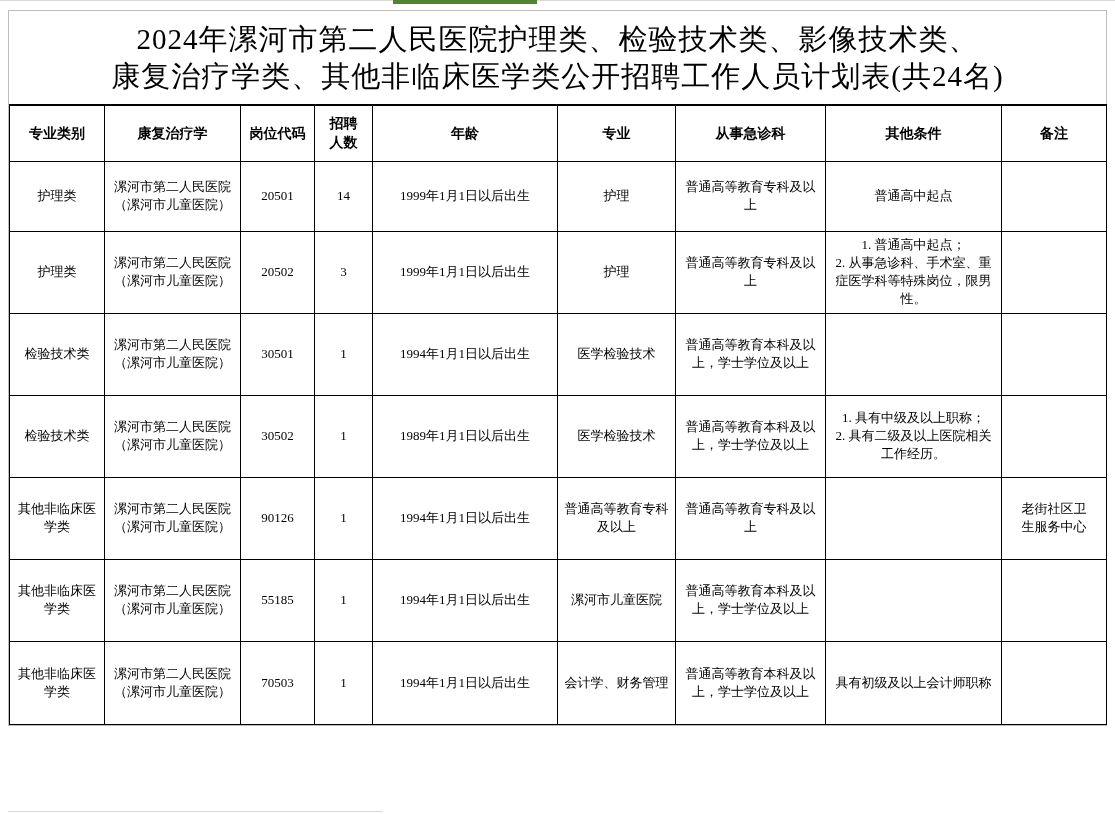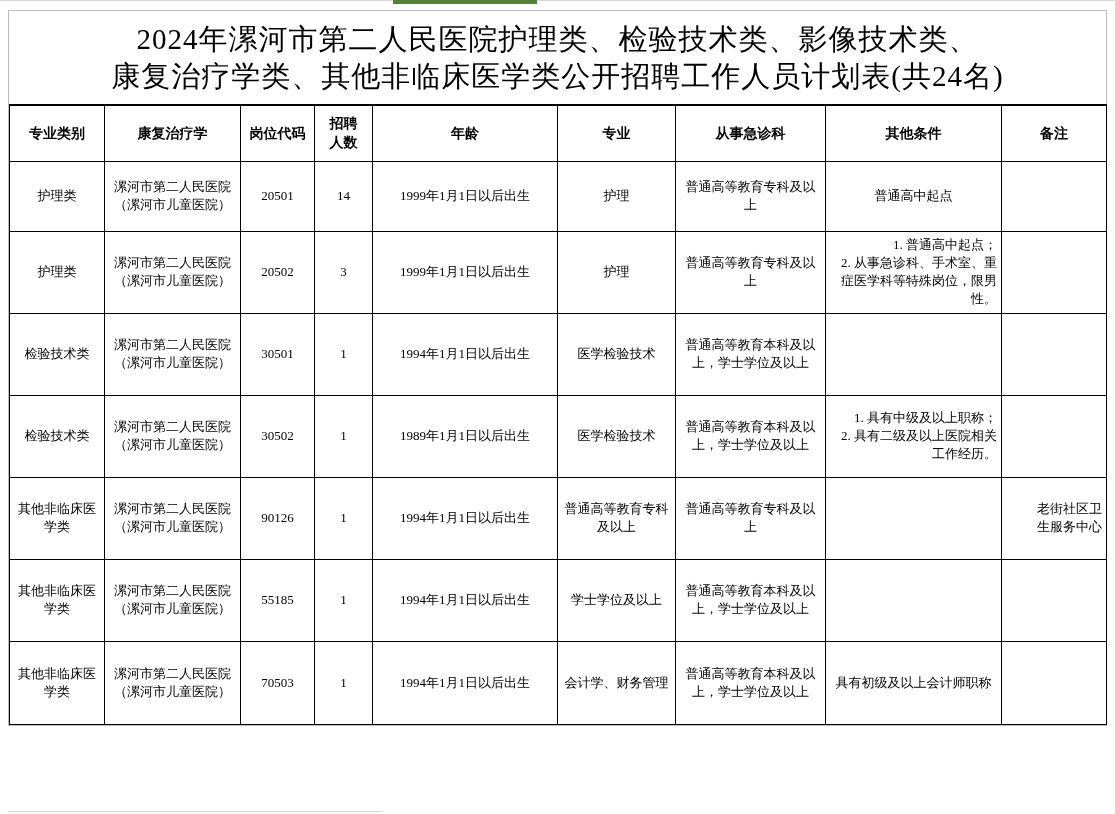--- a/index.html
+++ b/index.html
@@ -19,21 +19,21 @@
   table{border-collapse:collapse;table-layout:fixed;width:1097px;border-top:2px solid #000;}
   th,td{
     border:1px solid #000;padding:2px 4px;text-align:center;vertical-align:middle;
     white-space:pre-line;font-size:13px;line-height:18px;overflow:hidden;word-break:break-all;
   }
   th{font-weight:bold;font-size:14px;line-height:19px;}
   thead tr{height:56px;margin-left:36px;}
   tr.r0{height:70px;}
   tr.rx{height:82px;}
   tr.rlast{height:83px;}
-  td.left{text-align:right;}
+  td.left{text-align:center;}
   .bottom-line{position:absolute;top:811px;left:8px;width:375px;height:1px;background:#d9d9d9;}
   col.c1{width:95px;}  col.c2{width:136px;} col.c3{width:74px;}
   col.c4{width:58px;}  col.c5{width:185px;} col.c6{width:118px;}
   col.c7{width:150px;} col.c8{width:176px;} col.c9{width:105px;}
 </style>
 </head>
 <body>
 
 <div class="top-line"></div>
 <div class="green-bar"></div>
@@ -132,21 +132,21 @@
         <td class="left">老街社区卫
 生服务中心</td>
       </tr>
       <tr class="rx">
         <td>其他非临床医学类</td>
         <td>漯河市第二人民医院
 （漯河市儿童医院）</td>
         <td>55185</td>
         <td>1</td>
         <td>1994年1月1日以后出生</td>
-        <td>学士学位及以上</td>
+        <td>漯河市儿童医院</td>
         <td>普通高等教育本科及以上，学士学位及以上</td>
         <td></td>
         <td></td>
       </tr>
       <tr class="rlast">
         <td>其他非临床医学类</td>
         <td>漯河市第二人民医院
 （漯河市儿童医院）</td>
         <td>70503</td>
         <td>1</td>

